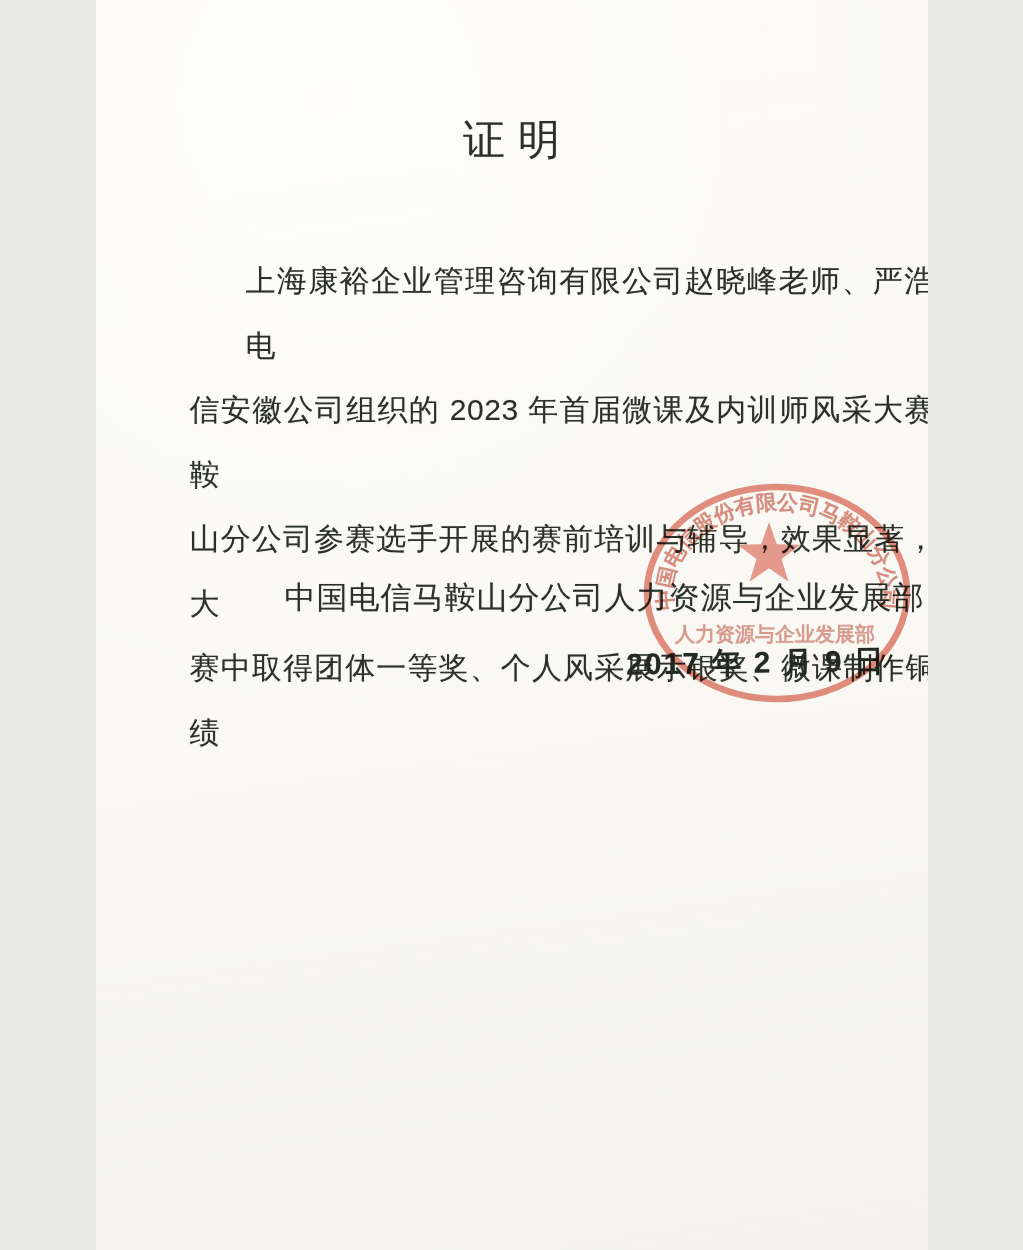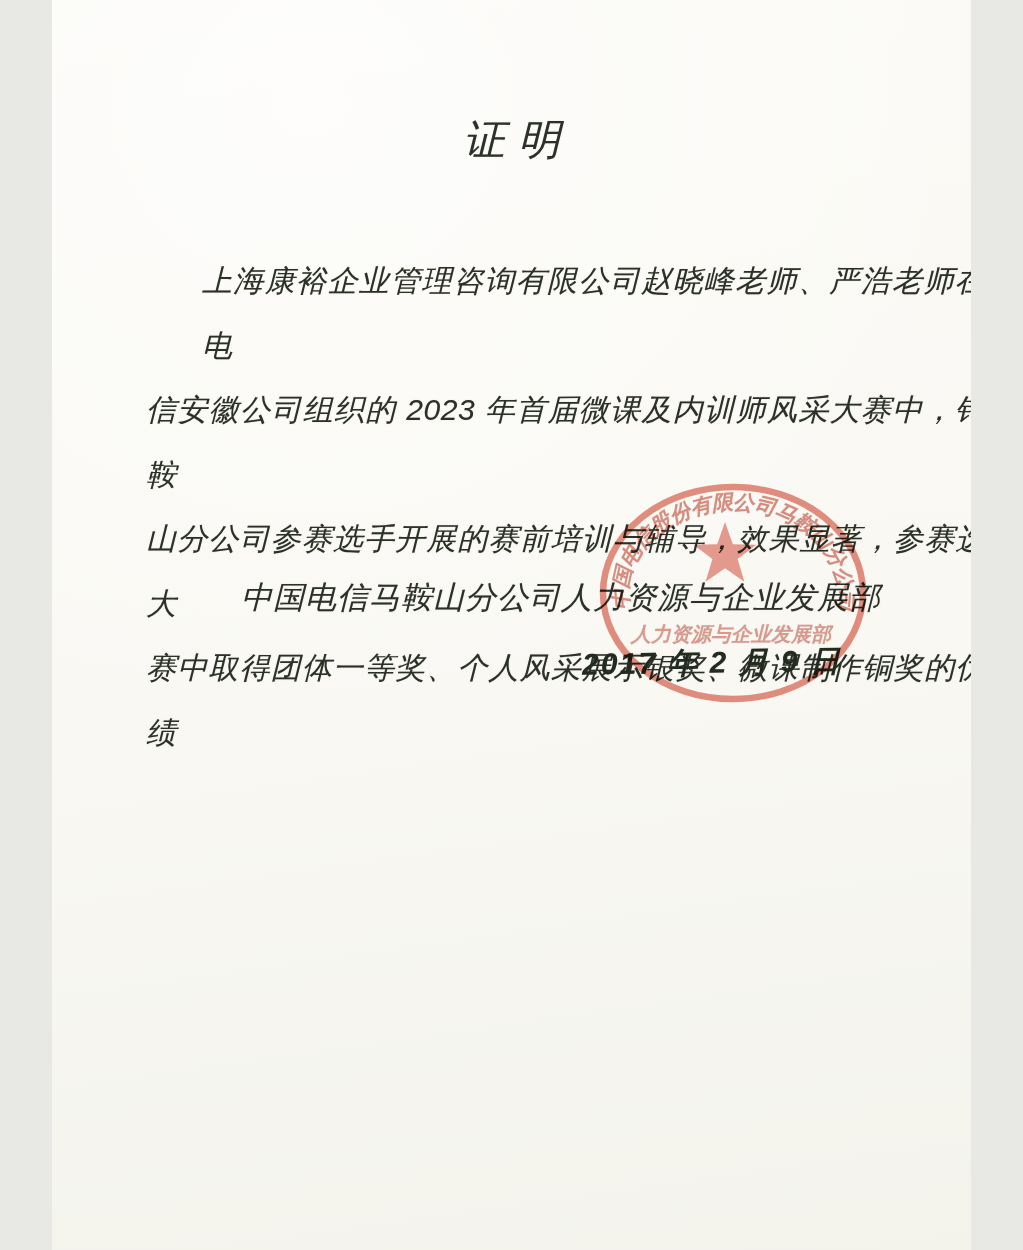--- a/index.html
+++ b/index.html
@@ -2,31 +2,30 @@
 <html style="--paper: #fbfaf6; --ink: #2c3127; --stamp-red: #d95f4e;"><head>
 <meta charset="utf-8">
 <style>
   html, body {
     margin: 0;
     padding: 0;
     background: #e8e8e4;
   }
   .page {
     position: relative;
-    width: 919px;
+    width: 832px;
     height: 1250px;
     margin: 0 auto;
     overflow: hidden;
     background:
       radial-gradient(130% 90% at 28% 8%, rgba(255,255,255,0.65), rgba(255,255,255,0) 60%),
       linear-gradient(172deg, var(--paper, #fbfaf6) 0%, #f9f8f3 55%, #f3f3ec 100%);
     font-family: "Liberation Sans", sans-serif;
     color: var(--ink, #2c3127);
     text-shadow: 0 0 1px rgba(58, 68, 50, 0.35);
-    font-style: italic;
   }
   .doc-title {
     position: absolute;
     top: 112px;
     left: 0;
     right: 0;
     text-align: center;
     font-size: 42px;
     font-weight: 500;
     letter-spacing: 13px;

